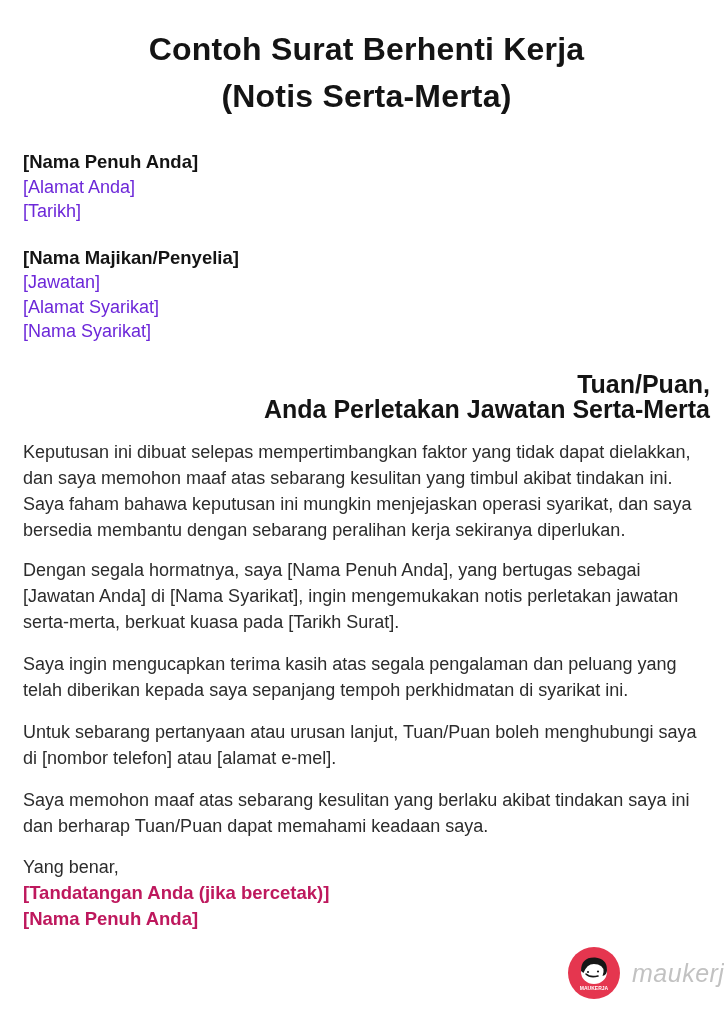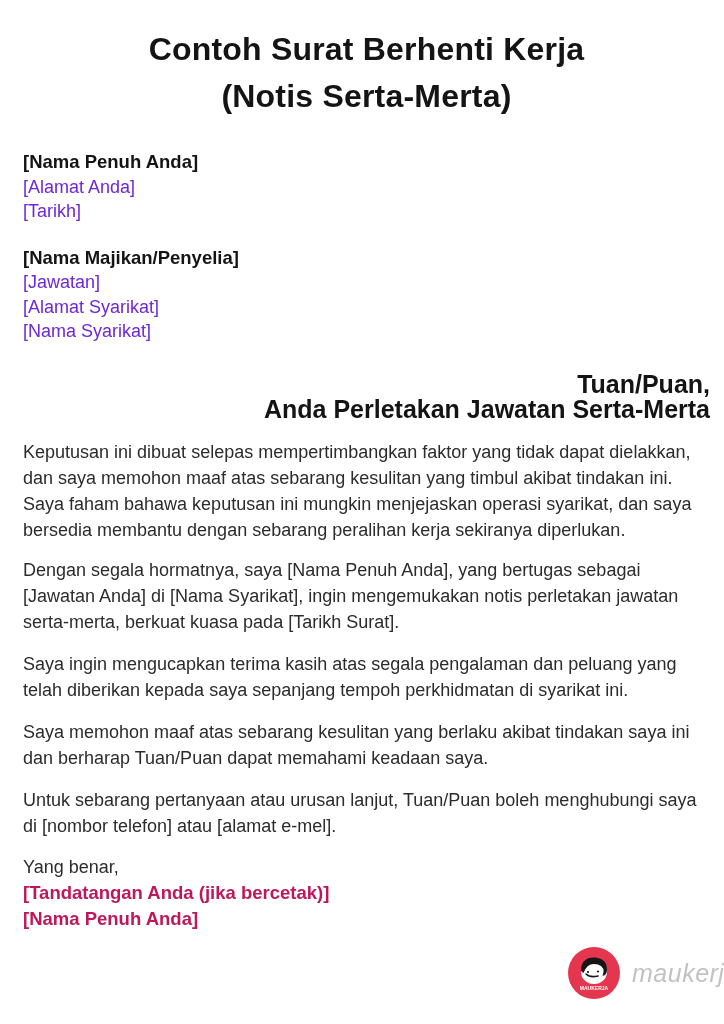--- a/index.html
+++ b/index.html
@@ -109,22 +109,22 @@
     </div>
 
     <div class="salutation-block">
       <p>Tuan/Puan,</p>
       <p>Anda Perletakan Jawatan Serta-Merta</p>
     </div>
 
     <p class="para">Keputusan ini dibuat selepas mempertimbangkan faktor yang tidak dapat dielakkan, dan saya memohon maaf atas sebarang kesulitan yang timbul akibat tindakan ini. Saya faham bahawa keputusan ini mungkin menjejaskan operasi syarikat, dan saya bersedia membantu dengan sebarang peralihan kerja sekiranya diperlukan.</p>
     <p class="para first">Dengan segala hormatnya, saya [Nama Penuh Anda], yang bertugas sebagai [Jawatan Anda] di [Nama Syarikat], ingin mengemukakan notis perletakan jawatan serta-merta, berkuat kuasa pada [Tarikh Surat].</p>
     <p class="para">Saya ingin mengucapkan terima kasih atas segala pengalaman dan peluang yang telah diberikan kepada saya sepanjang tempoh perkhidmatan di syarikat ini.</p>
+    <p class="para">Untuk sebarang pertanyaan atau urusan lanjut, Tuan/Puan boleh menghubungi saya di [nombor telefon] atau [alamat e-mel].</p>
     <p class="para">Saya memohon maaf atas sebarang kesulitan yang berlaku akibat tindakan saya ini dan berharap Tuan/Puan dapat memahami keadaan saya.</p>
-    <p class="para">Untuk sebarang pertanyaan atau urusan lanjut, Tuan/Puan boleh menghubungi saya di [nombor telefon] atau [alamat e-mel].</p>
 
     <div class="closing-block">
       <p>Yang benar,</p>
       <p class="bold">[Tandatangan Anda (jika bercetak)]</p>
       <p class="bold">[Nama Penuh Anda]</p>
     </div>
 
   </div>
 
   <div class="footer-logo">

